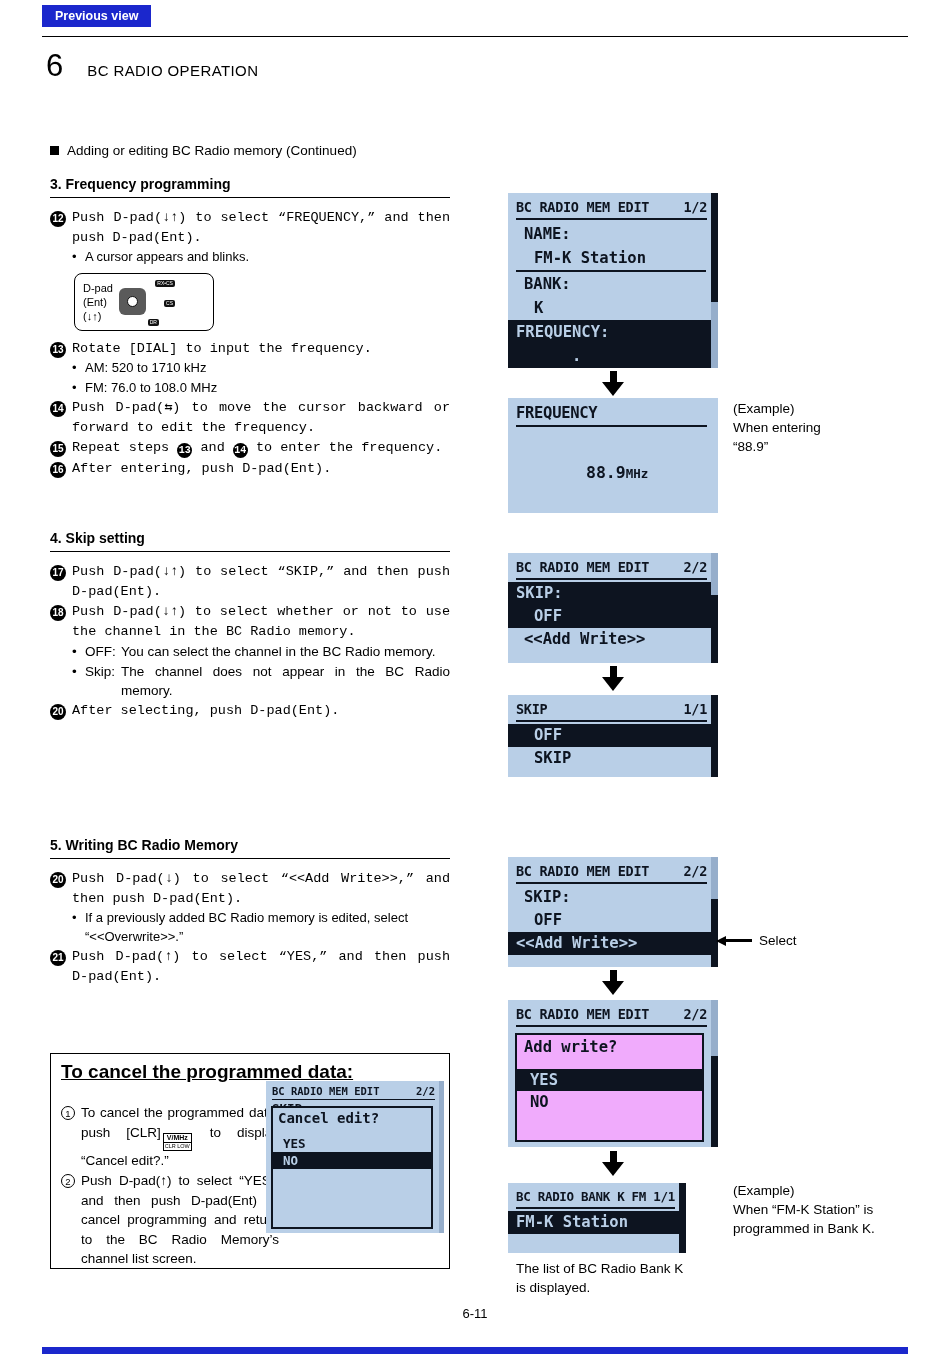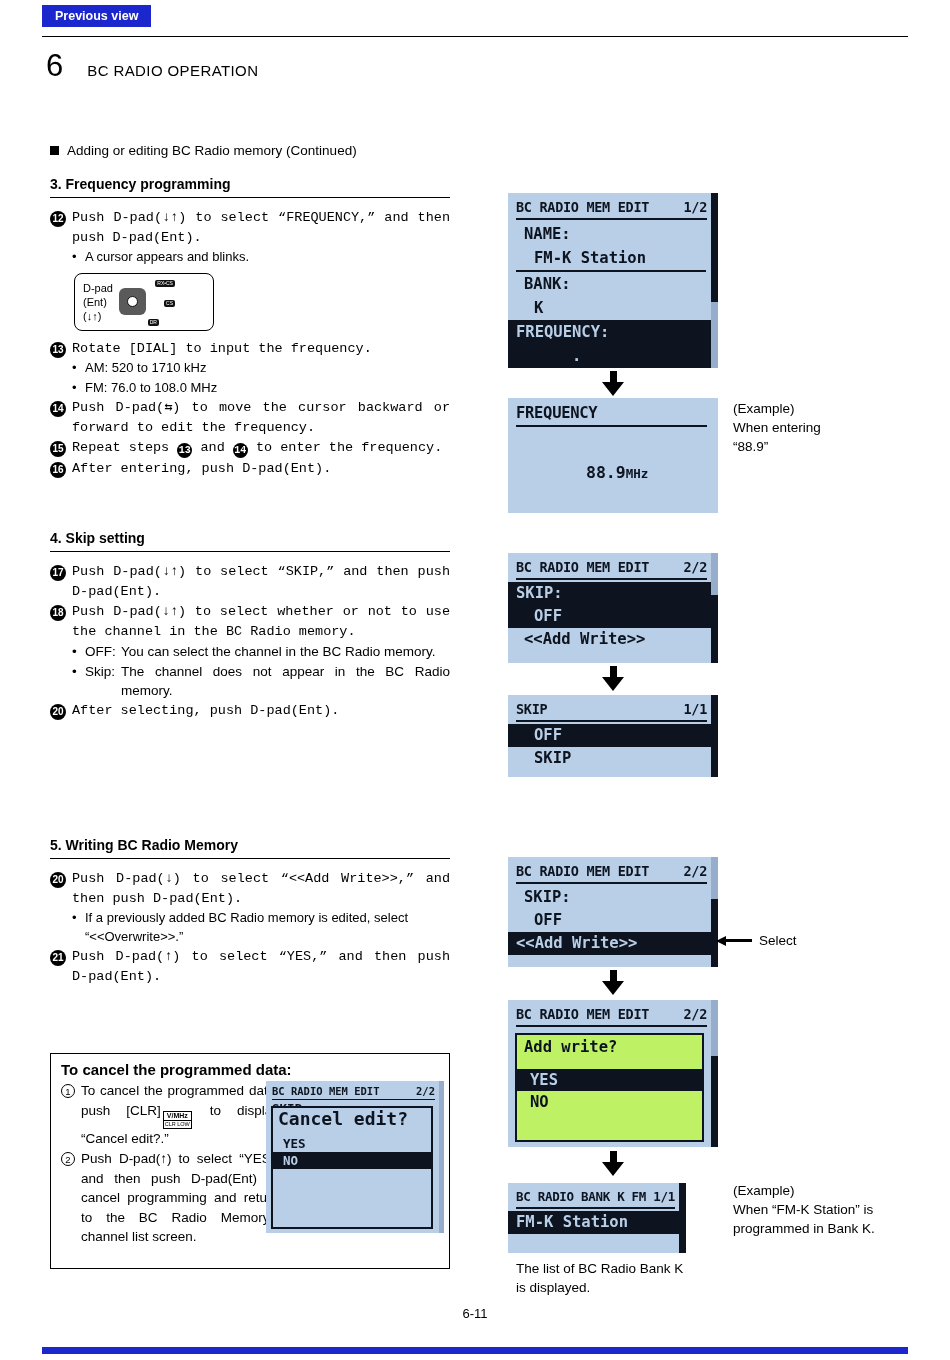--- a/index.html
+++ b/index.html
@@ -50,21 +50,21 @@
   .dpad-pad { position:absolute; left:6px; top:10px; width:27px; height:27px; background:#5a5a5a; border-radius:6px; }
   .dpad-center { position:absolute; left:14px; top:18px; width:11px; height:11px; background:#fff;
     border:1.5px solid #111; border-radius:50%; }
   .dpad-pill { position:absolute; background:#111; color:#fff; font-size:5px; line-height:7px;
     padding:0 2px; border-radius:2px; white-space:nowrap; }
   .p1 { right:0; top:2px; } .p2 { right:0; top:22px; } .p3 { right:16px; bottom:0; }
 
   
   .cancel-box { position:absolute; left:50px; top:1053px; width:400px; height:216px;
     border:1.5px solid #000; padding:7px 10px; }
-  .cancel-title { font-weight:bold; font-size:15px; margin-bottom:3px; }
+  .cancel-title { font-weight:bold; font-size:19px; margin-bottom:20px;text-decoration:underline; }
   .citem { display:flex; font-size:13.5px; line-height:19.5px; width:218px; margin-bottom:1px; }
   .cnum { flex:0 0 20px; }
   .onum { display:inline-block; width:14px; height:14px; border:1.2px solid #000; border-radius:50%;
     font-size:9.5px; line-height:13px; text-align:center; margin-top:2px; }
   .ctext { flex:1; text-align:justify; }
   .key-icon { display:inline-flex; flex-direction:column; border:1px solid #000; vertical-align:-3px;
     margin:0 2px; text-align:center; }
   .key-top { font-size:7px; line-height:8px; padding:0 2px; font-weight:bold; }
   .key-bottom { font-size:5.5px; line-height:7px; border-top:1px solid #000; padding:0 1px; }
 
@@ -92,21 +92,21 @@
   .lcd-d { left:508px; top:695px;  width:210px; height:82px;  }
   .lcd-e { left:508px; top:857px;  width:210px; height:110px; }
   .lcd-f { left:508px; top:1000px; width:210px; height:147px; }
   .lcd-g { left:508px; top:1183px; width:178px; height:70px;  }
   .lcd-b .lcd-head { font-size:15.5px; }
   .lcd-g .lcd-head { font-size:12.5px; }
   .freq-value { margin-top:36px; padding-left:70px; font-size:16.5px; }
   .freq-value .unit { font-size:12.5px; }
 
   .lcd-popup { position:absolute; left:7px; right:14px; top:33px; bottom:5px;
-    border:2.5px solid #0d1420; background:#bef264; padding:2px 0 0 7px; overflow:hidden; }
+    border:2.5px solid #0d1420; background:#f0abfc; padding:2px 0 0 7px; overflow:hidden; }
   .popup-title { font-size:15.5px; line-height:21px; white-space:pre; }
   .popup-spacer { height:11px; }
   .popup-row { font-size:15.5px; line-height:22px; padding-left:6px; white-space:pre; }
   .popup-hl { background:#0d1420; color:#b9cfe7; margin-left:-7px; padding-left:13px; }
 
   
   .down-arrow { position:absolute; left:602px; display:flex; flex-direction:column; align-items:center; width:22px; }
   .down-arrow .stem { width:7px; height:11px; background:#000; }
   .down-arrow .head { width:0; height:0; border-left:11px solid transparent;
     border-right:11px solid transparent; border-top:14px solid #000; }
@@ -125,21 +125,21 @@
 
   
   .mini { position:absolute; right:5px; top:27px; width:178px; height:152px; background:#b9cfe7;
     font-family:"DejaVu Sans Mono", monospace; font-weight:bold; color:#0d1420; }
   .mini-inner { position:relative; height:100%; padding:4px 9px 0 6px; }
   .mini-head { display:flex; justify-content:space-between; font-size:10.5px;
     border-bottom:1.5px solid #0d1420; padding-bottom:2px; }
   .mini-line { font-size:12.5px; line-height:17px; white-space:pre; }
   .mini-popup { position:absolute; left:5px; right:11px; top:25px; bottom:4px;
     border:2px solid #0d1420; background:#b9cfe7; padding:2px 0 0 5px; overflow:hidden; }
-  .mini-popup-title { font-size:18px; line-height:17px; }
+  .mini-popup-title { font-size:14px; line-height:17px; }
   .mini-spacer { height:8px; }
   .mini-row { font-size:12.5px; line-height:17px; padding-left:5px; }
   .mini-hl { background:#0d1420; color:#b9cfe7; margin-left:-5px; padding-left:10px; }
   .mini-scroll { position:absolute; top:0; right:0; bottom:0; width:5px; background:#96aecb; }
 
   
   .pagenum { position:absolute; left:0; right:0; top:1306px; text-align:center; font-size:13px; }
   .bottom-bar { position:absolute; left:42px; top:1347px; width:866px; height:7px; background:#1b27cc; }
 </style>
 </head>

